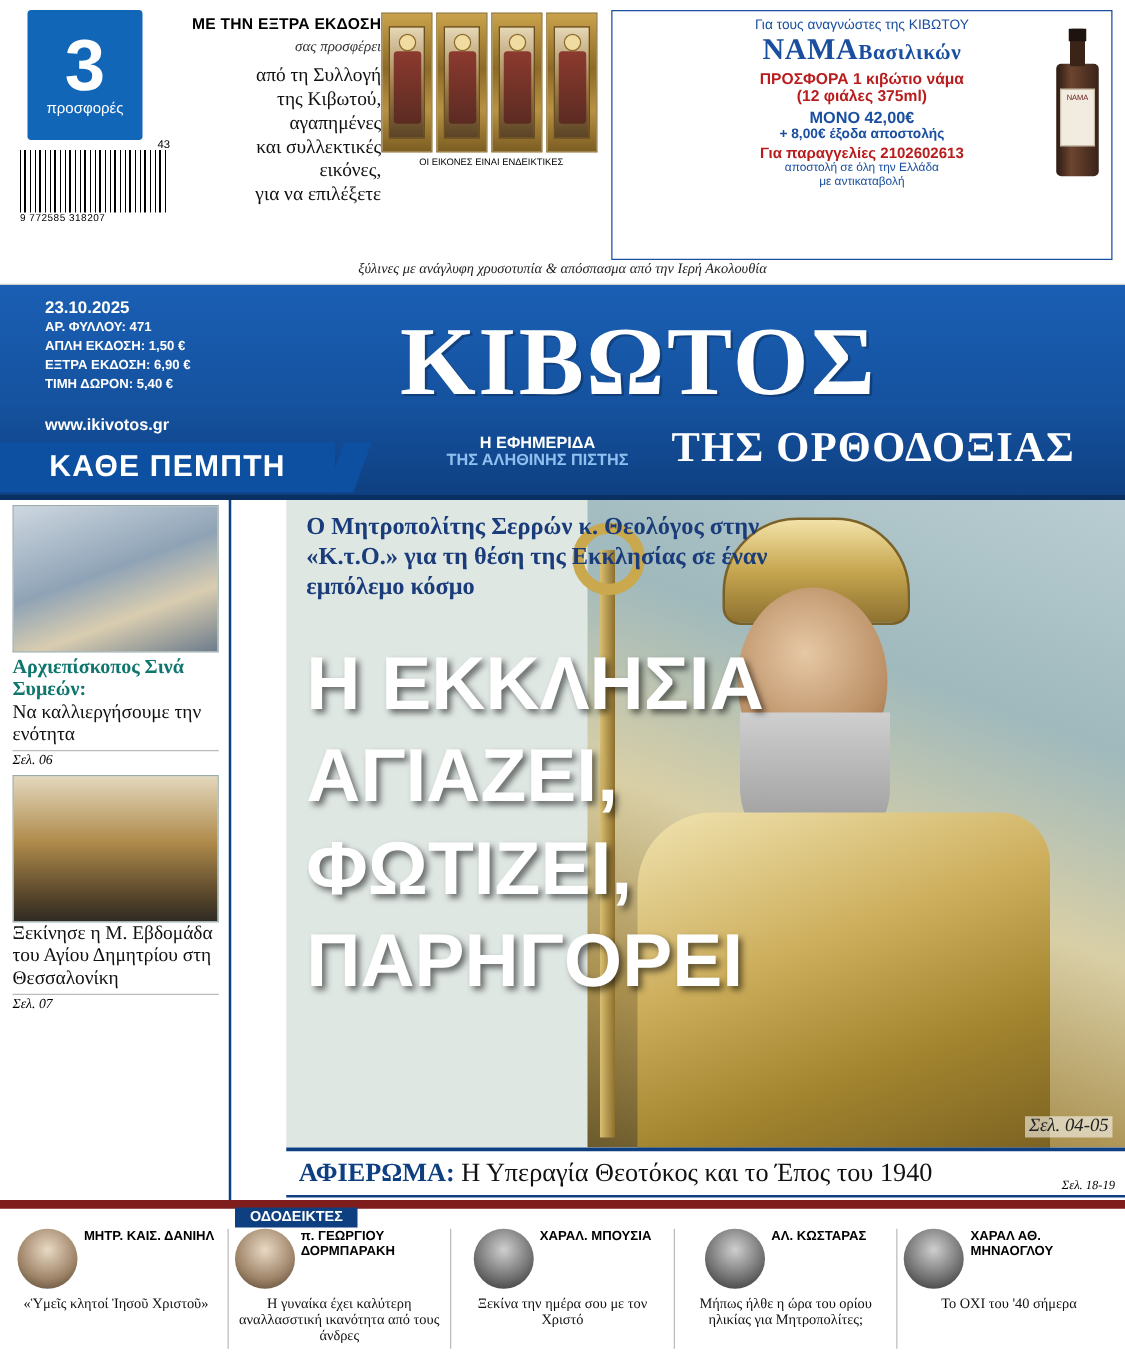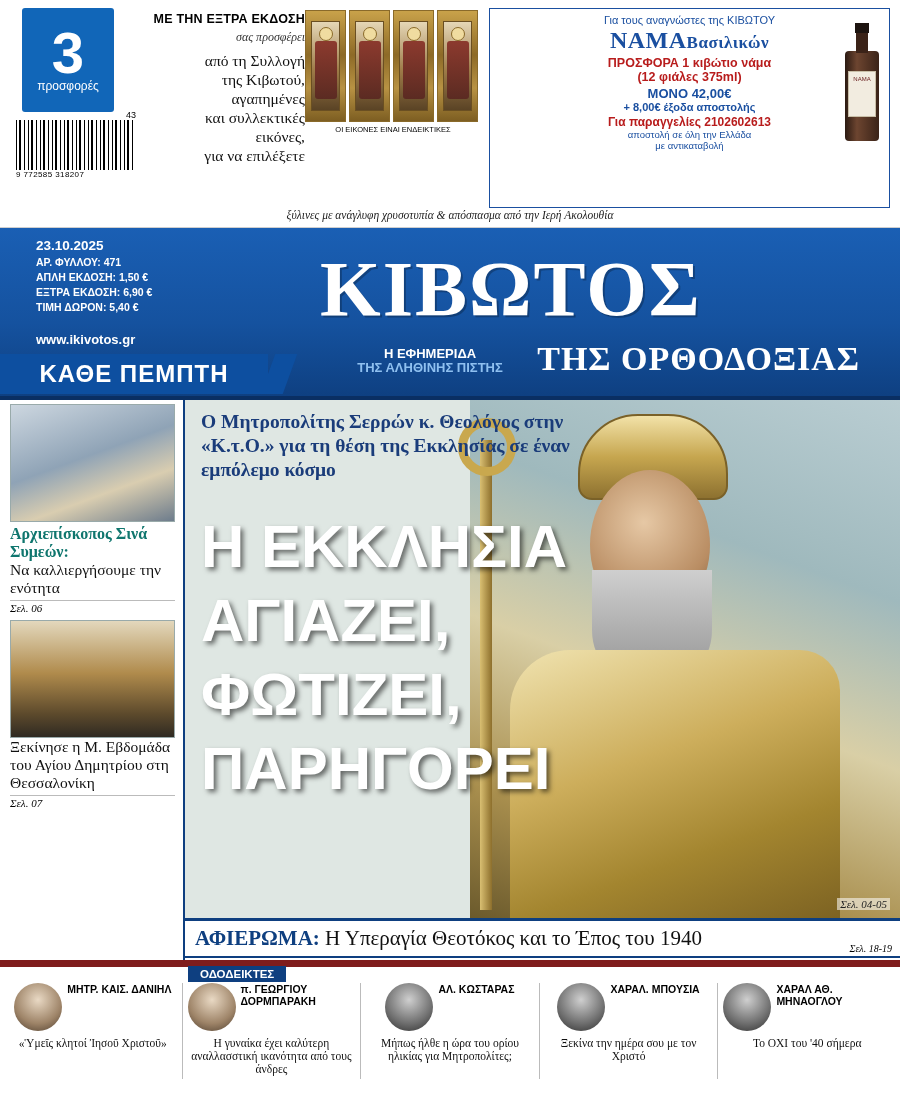--- a/index.html
+++ b/index.html
@@ -127,21 +127,21 @@
   .sidebar { width: 185px; border-right: 2px solid #0e3f80; padding: 4px 8px 0 10px; }
   .side-item { margin-bottom: 6px; }
   .side-photo { width: 165px; height: 118px; border: 1px solid #9aa; position: relative; overflow: hidden; }
   .photo-a { background: linear-gradient(160deg,#cdd7e0,#8fa3b6 45%,#d9cdb0 70%,#6d7c8c); }
   .photo-b { background: linear-gradient(150deg,#e6e2d4,#b9a98a 40%,#8b7f66 75%,#d9d3c2); }
   .photo-c { background: linear-gradient(180deg,#e3d8bd,#b08b4c 45%,#5d4a2c 80%,#2f2a22); }
   .side-title { font-size: 16px; font-weight: bold; line-height: 18px; margin-top: 3px; color: #0f766e; }
   .side-text { font-size: 15.5px; line-height: 18px; color: #111; }
   .side-page { font-size: 11px; font-style: italic; border-top: 1px solid #bbb; margin-top: 3px; padding-top: 1px; }
 
-  .main { flex: 1; position: relative; }
+  .main { flex: 1; position: relative; padding-left: 44px; }
   .hero { position: relative; height: 518px; overflow: hidden; background: #dfe7e3; }
   .hero-photo {
     position: absolute; right: 0; top: 0; width: 430px; height: 518px;
     background: linear-gradient(200deg,#b9cdd2 0%, #9fb9bd 30%, #d9cfa6 55%, #a98f4e 80%, #6b5a2c 100%);
   }
   .hero-photo .face {
     position: absolute; left: 120px; top: 70px; width: 120px; height: 150px; border-radius: 50%;
     background: radial-gradient(circle at 45% 35%, #e6c8a5, #b98d63 60%, #6d4d30);
   }
   .hero-photo .mitre {
@@ -170,21 +170,21 @@
     position: absolute; left: 16px; top: 10px; width: 430px;
     font-size: 19.5px; font-weight: bold; line-height: 24px; color: #1a3c7a; font-family: "Liberation Serif", serif;
   }
   .headline {
     position: absolute; left: 16px; top: 110px; width: 420px;
     font-size: 60px; line-height: 74px; font-weight: bold; color: #fff;
     font-family: "Liberation Sans", sans-serif; letter-spacing: 0px;
     text-shadow: 3px 3px 5px rgba(0,0,0,.55);
   }
   .hero-page {
-    position: absolute; right: 10px; bottom: 8px; font-size: 11px; font-style: italic; color: #222;
+    position: absolute; right: 10px; bottom: 8px; font-size: 15px; font-style: italic; color: #222;
     background: rgba(255,255,255,.55); padding: 0 3px;
   }
   .afieroma {
     position: relative; border-top: 3px solid #0e3f80; border-bottom: 2px solid #0e3f80;
     padding: 5px 10px 6px 10px; height: 40px;
   }
   .afieroma .a1 { font-size: 21px; font-weight: bold; color: #0e3f80; display: inline; }
   .afieroma .a2 { font-size: 21px; color: #111; display: inline; }
   .afieroma .a3 { position: absolute; right: 8px; bottom: 2px; font-size: 10px; font-style: italic; }
 
@@ -371,31 +371,31 @@
         <div class="odo-head">
           <div class="odo-photo"></div>
           <div class="odo-name">π. ΓΕΩΡΓΙΟΥ ΔΟΡΜΠΑΡΑΚΗ</div>
         </div>
         <div class="odo-text">Η γυναίκα έχει καλύτερη αναλλασστική ικανότητα από τους άνδρες</div>
       </div>
 
       <div class="odo-cell">
         <div class="odo-head">
           <div class="odo-photo dark"></div>
-          <div class="odo-name">ΑΛ. ΚΩΣΤΑΡΑΣ</div>
-        </div>
-        <div class="odo-text">Μήπως ήλθε η ώρα του ορίου ηλικίας για Μητροπολίτες;</div>
+          <div class="odo-name">ΧΑΡΑΛ. ΜΠΟΥΣΙΑ</div>
+        </div>
+        <div class="odo-text">Ξεκίνα την ημέρα σου με τον Χριστό</div>
       </div>
 
       <div class="odo-cell">
         <div class="odo-head">
           <div class="odo-photo dark"></div>
-          <div class="odo-name">ΧΑΡΑΛ. ΜΠΟΥΣΙΑ</div>
-        </div>
-        <div class="odo-text">Ξεκίνα την ημέρα σου με τον Χριστό</div>
+          <div class="odo-name">ΑΛ. ΚΩΣΤΑΡΑΣ</div>
+        </div>
+        <div class="odo-text">Μήπως ήλθε η ώρα του ορίου ηλικίας για Μητροπολίτες;</div>
       </div>
 
       <div class="odo-cell">
         <div class="odo-head">
           <div class="odo-photo dark"></div>
           <div class="odo-name">ΧΑΡΑΛ ΑΘ. ΜΗΝΑΟΓΛΟΥ</div>
         </div>
         <div class="odo-text">Το ΟΧΙ του '40 σήμερα</div>
       </div>
 

